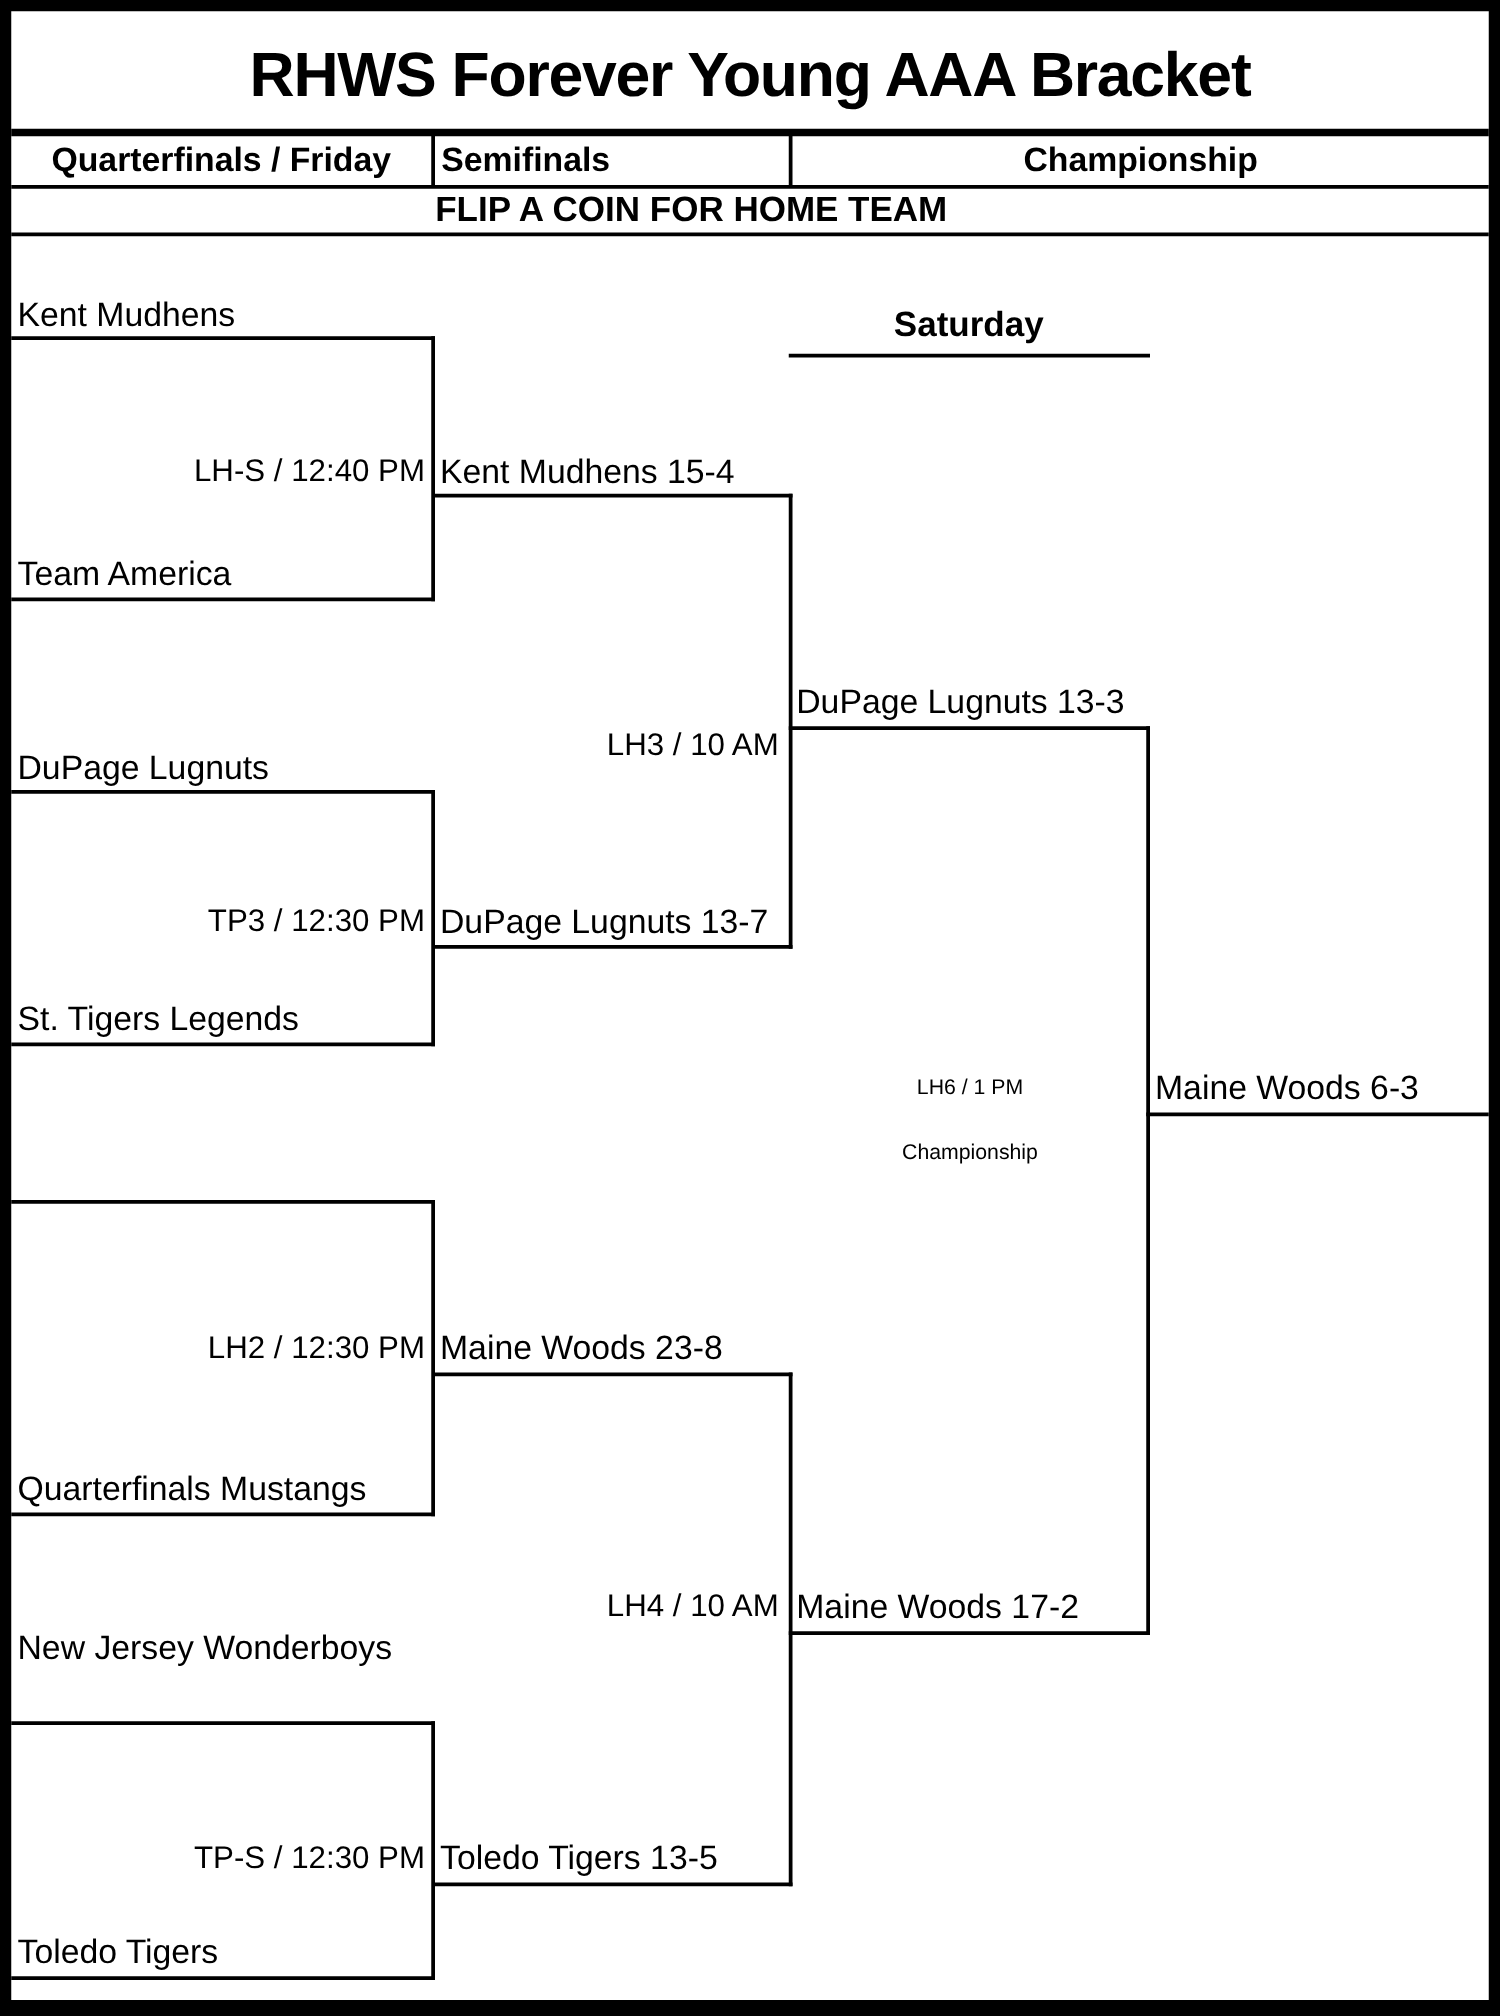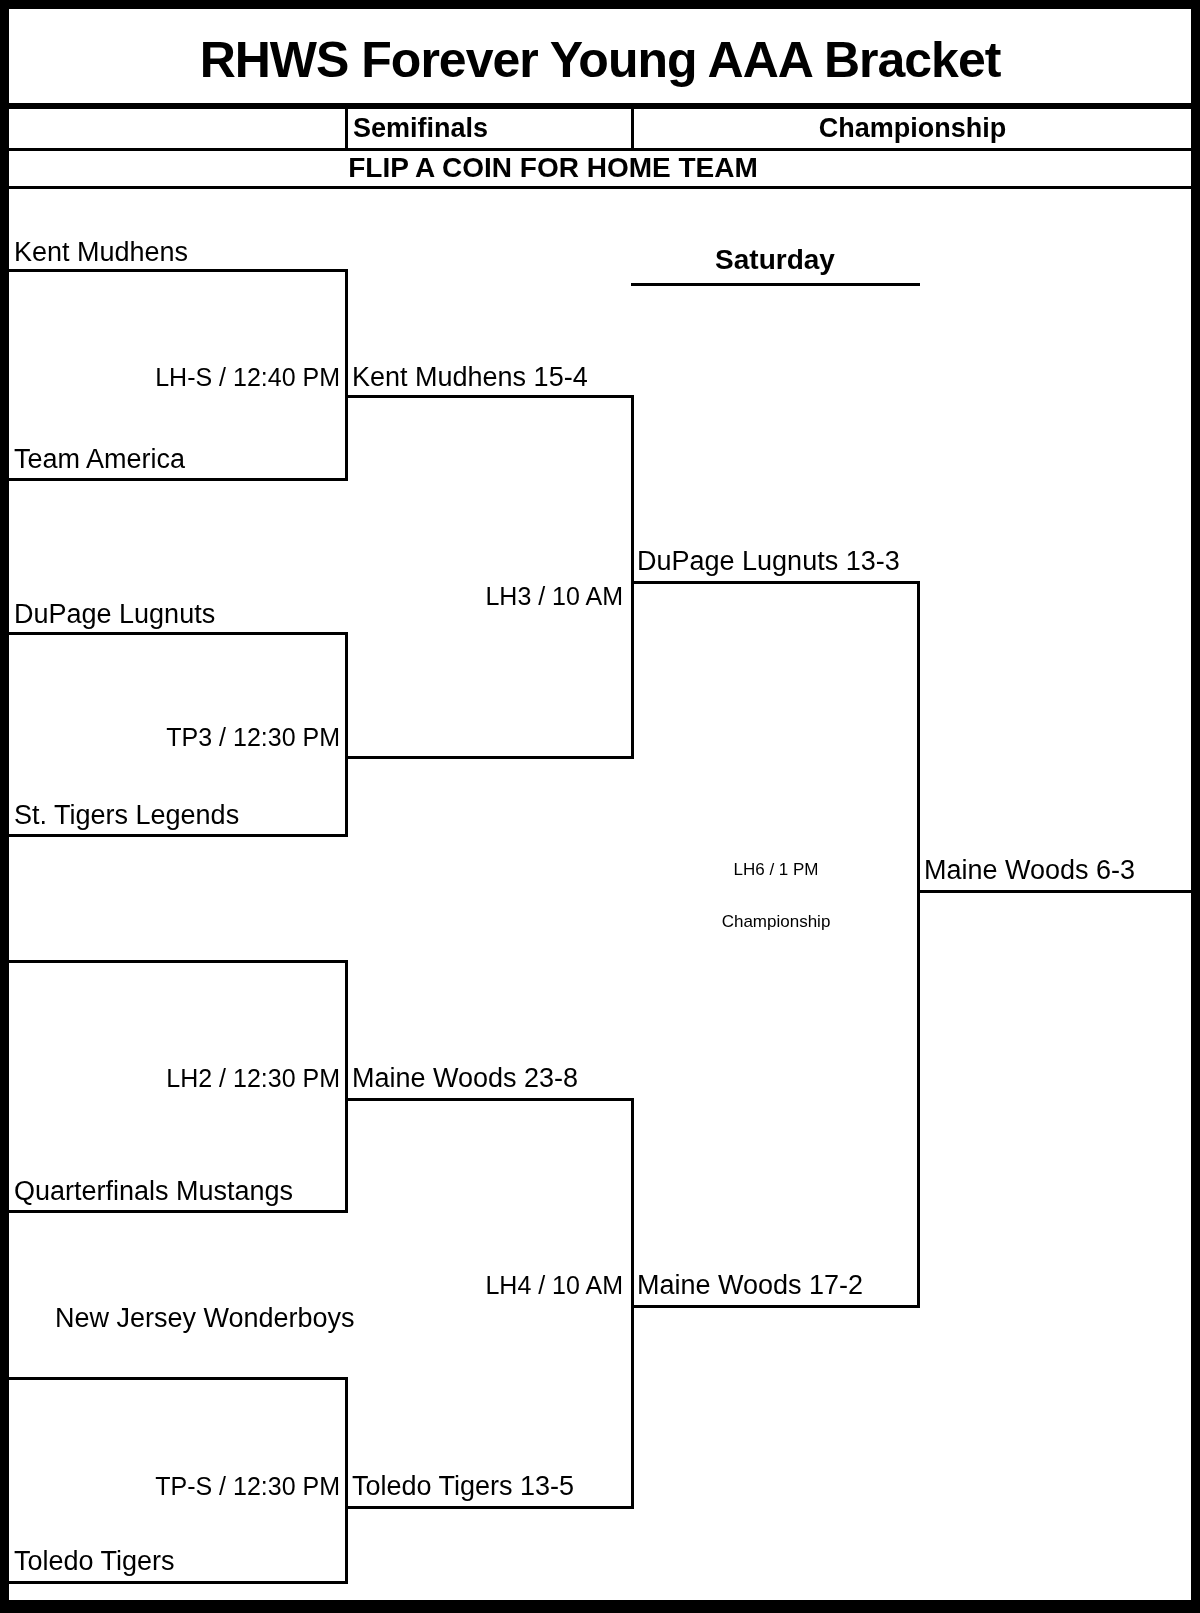--- a/index.html
+++ b/index.html
@@ -62,20 +62,21 @@
 <div class="page">
 
   <div class="border b-top"></div>
   <div class="border b-left"></div>
   <div class="border b-right"></div>
   <div class="border b-bottom"></div>
 
   <div class="title">RHWS Forever Young AAA Bracket</div>
   <div class="hline" style="left:9px; top:103px; width:1182px; height:6px;"></div>
 
+  <div class="hdr" style="left:9px; width:336px; text-align:center;">Quarterfinals / Friday</div>
   <div class="hdr" style="left:353px;">Semifinals</div>
   <div class="hdr" style="left:634px; width:557px; text-align:center;">Championship</div>
   <div class="vline" style="left:345px; top:106px; height:42px;"></div>
   <div class="vline" style="left:631px; top:106px; height:42px;"></div>
   <div class="hline" style="left:9px; top:148px; width:1182px;"></div>
 
   <div class="banner">FLIP A COIN FOR HOME TEAM</div>
   <div class="hline" style="left:9px; top:186px; width:1182px;"></div>
 
   <div class="saturday">Saturday</div>
@@ -89,36 +90,37 @@
   <div class="time" style="right:860px; top:362px;">LH-S / 12:40 PM</div>
   <div class="winner" style="left:352px; top:361px;">Kent Mudhens 15-4</div>
   <div class="hline" style="left:348px; top:395px; width:286px;"></div>
 
   <div class="team" style="top:598px;">DuPage Lugnuts</div>
   <div class="hline" style="left:9px; top:632px; width:339px;"></div>
   <div class="team" style="top:799px;">St. Tigers Legends</div>
   <div class="hline" style="left:9px; top:834px; width:339px;"></div>
   <div class="vline" style="left:345px; top:632px; height:205px;"></div>
   <div class="time" style="right:860px; top:722px;">TP3 / 12:30 PM</div>
+  <div class="winner" style="left:352px; top:721px;">DuPage Lugnuts 13-7</div>
   <div class="hline" style="left:348px; top:756px; width:286px;"></div>
 
   <div class="vline" style="left:631px; top:395px; height:364px;"></div>
   <div class="time" style="right:577px; top:546px;margin-top:35px;">LH3 / 10 AM</div>
   <div class="winner" style="left:637px; top:545px;">DuPage Lugnuts 13-3</div>
   <div class="hline" style="left:631px; top:581px; width:289px;"></div>
 
   <div class="hline" style="left:9px; top:960px; width:339px;"></div>
   <div class="team" style="top:1175px;">Quarterfinals Mustangs</div>
   <div class="hline" style="left:9px; top:1210px; width:339px;"></div>
   <div class="vline" style="left:345px; top:960px; height:253px;"></div>
   <div class="time" style="right:860px; top:1063px;">LH2 / 12:30 PM</div>
   <div class="winner" style="left:352px; top:1062px;">Maine Woods 23-8</div>
   <div class="hline" style="left:348px; top:1098px; width:286px;"></div>
 
-  <div class="team" style="top:1302px;margin-left:41px;">New Jersey Wonderboys</div>
+  <div class="team" style="top:1302px;">New Jersey Wonderboys</div>
   <div class="hline" style="left:9px; top:1377px; width:339px;"></div>
   <div class="team" style="top:1545px;">Toledo Tigers</div>
   <div class="hline" style="left:9px; top:1581px; width:339px;"></div>
   <div class="vline" style="left:345px; top:1377px; height:207px;"></div>
   <div class="time" style="right:860px; top:1471px;">TP-S / 12:30 PM</div>
   <div class="winner" style="left:352px; top:1470px;">Toledo Tigers 13-5</div>
   <div class="hline" style="left:348px; top:1506px; width:286px;"></div>
 
   <div class="vline" style="left:631px; top:1098px; height:411px;"></div>
   <div class="time" style="right:577px; top:1270px;">LH4 / 10 AM</div>

